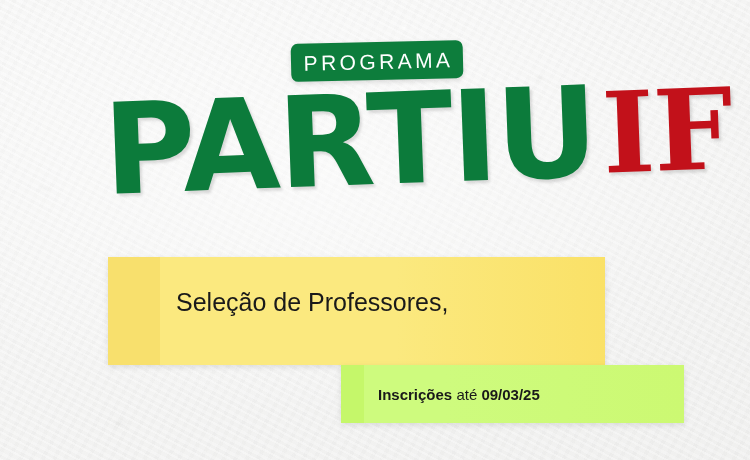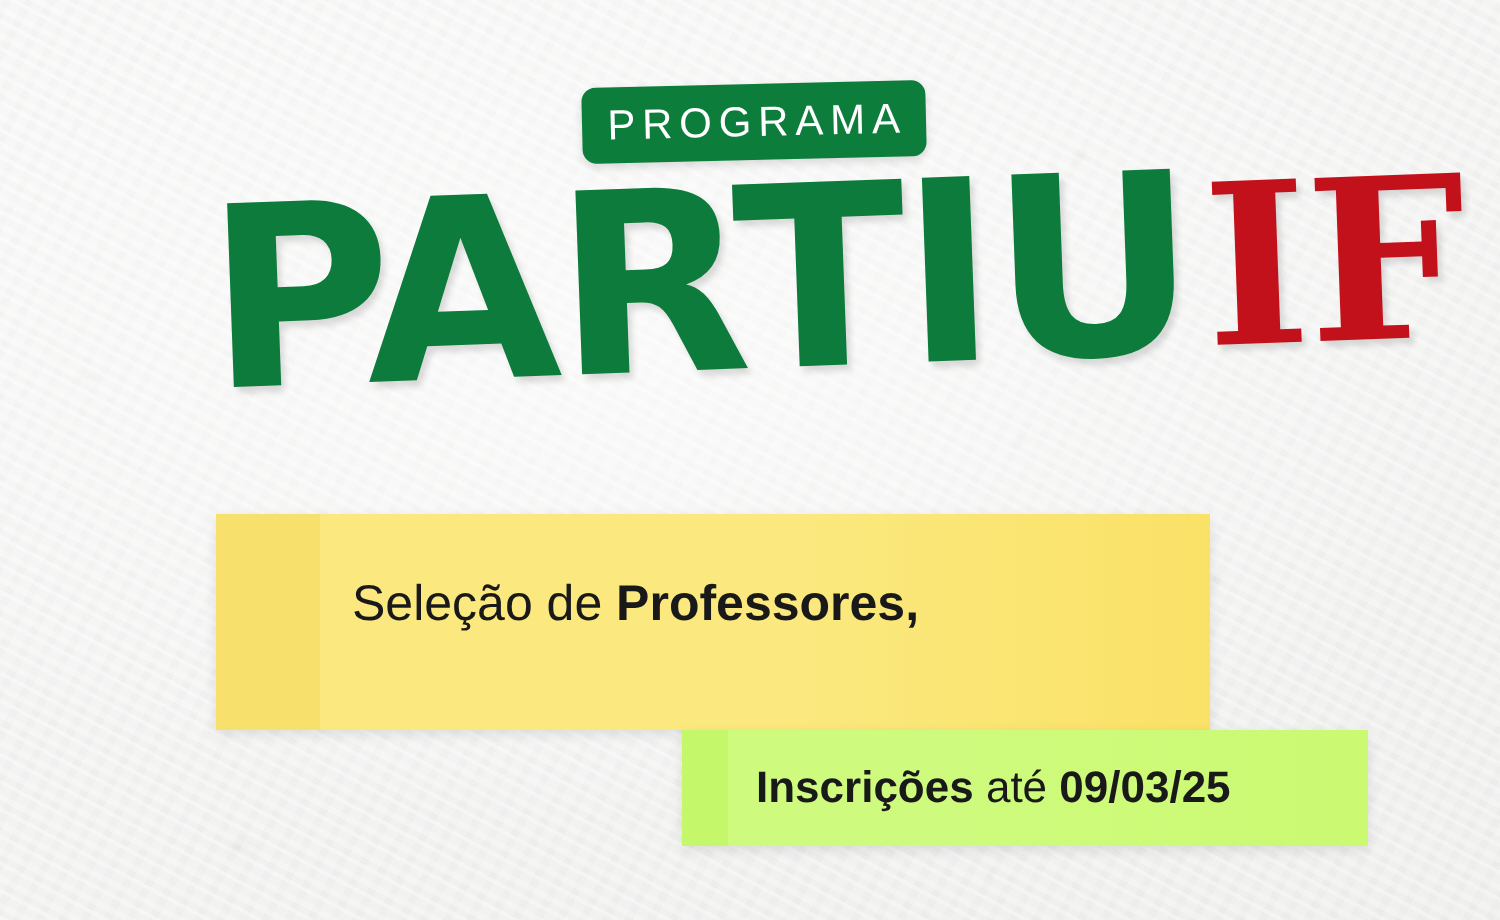--- a/index.html
+++ b/index.html
@@ -174,40 +174,40 @@
     top: 28px;
     right: 14px;
   }
   #subtitle-banner .sub-line {
     color: #19191a;
     font-size: 25px;
     line-height: 35px;
     font-weight: 400;
     white-space: nowrap;
   }
-  #subtitle-banner .sub-line b { font-weight: bold; margin-top: 20px; }
+  #subtitle-banner .sub-line b { font-weight: normal; margin-top: 20px; }
 
   
   #deadline-banner {
     position: absolute;
     left: 341px;
     top: 365px;
     width: 343px;
     height: 58px;
     background: linear-gradient(90deg,
         #c5f76a 0px, #c5f76a 23px,
         #cefb7e 23px, #cefb7e 30%,
         #ccf972 100%);
     box-shadow: 0 2px 6px rgba(0,0,0,.10);
     display: flex;
     align-items: center;
   }
   #deadline-banner .dl-text {
     color: #19191a;
-    font-size: 22px;
+    font-size: 15px;
     font-weight: 400;
     line-height: 1;
     padding-left: 37px;
     white-space: nowrap;
   }
   #deadline-banner .dl-text b { font-weight: bold; }
 </style>
 </head>
 <body>
 

